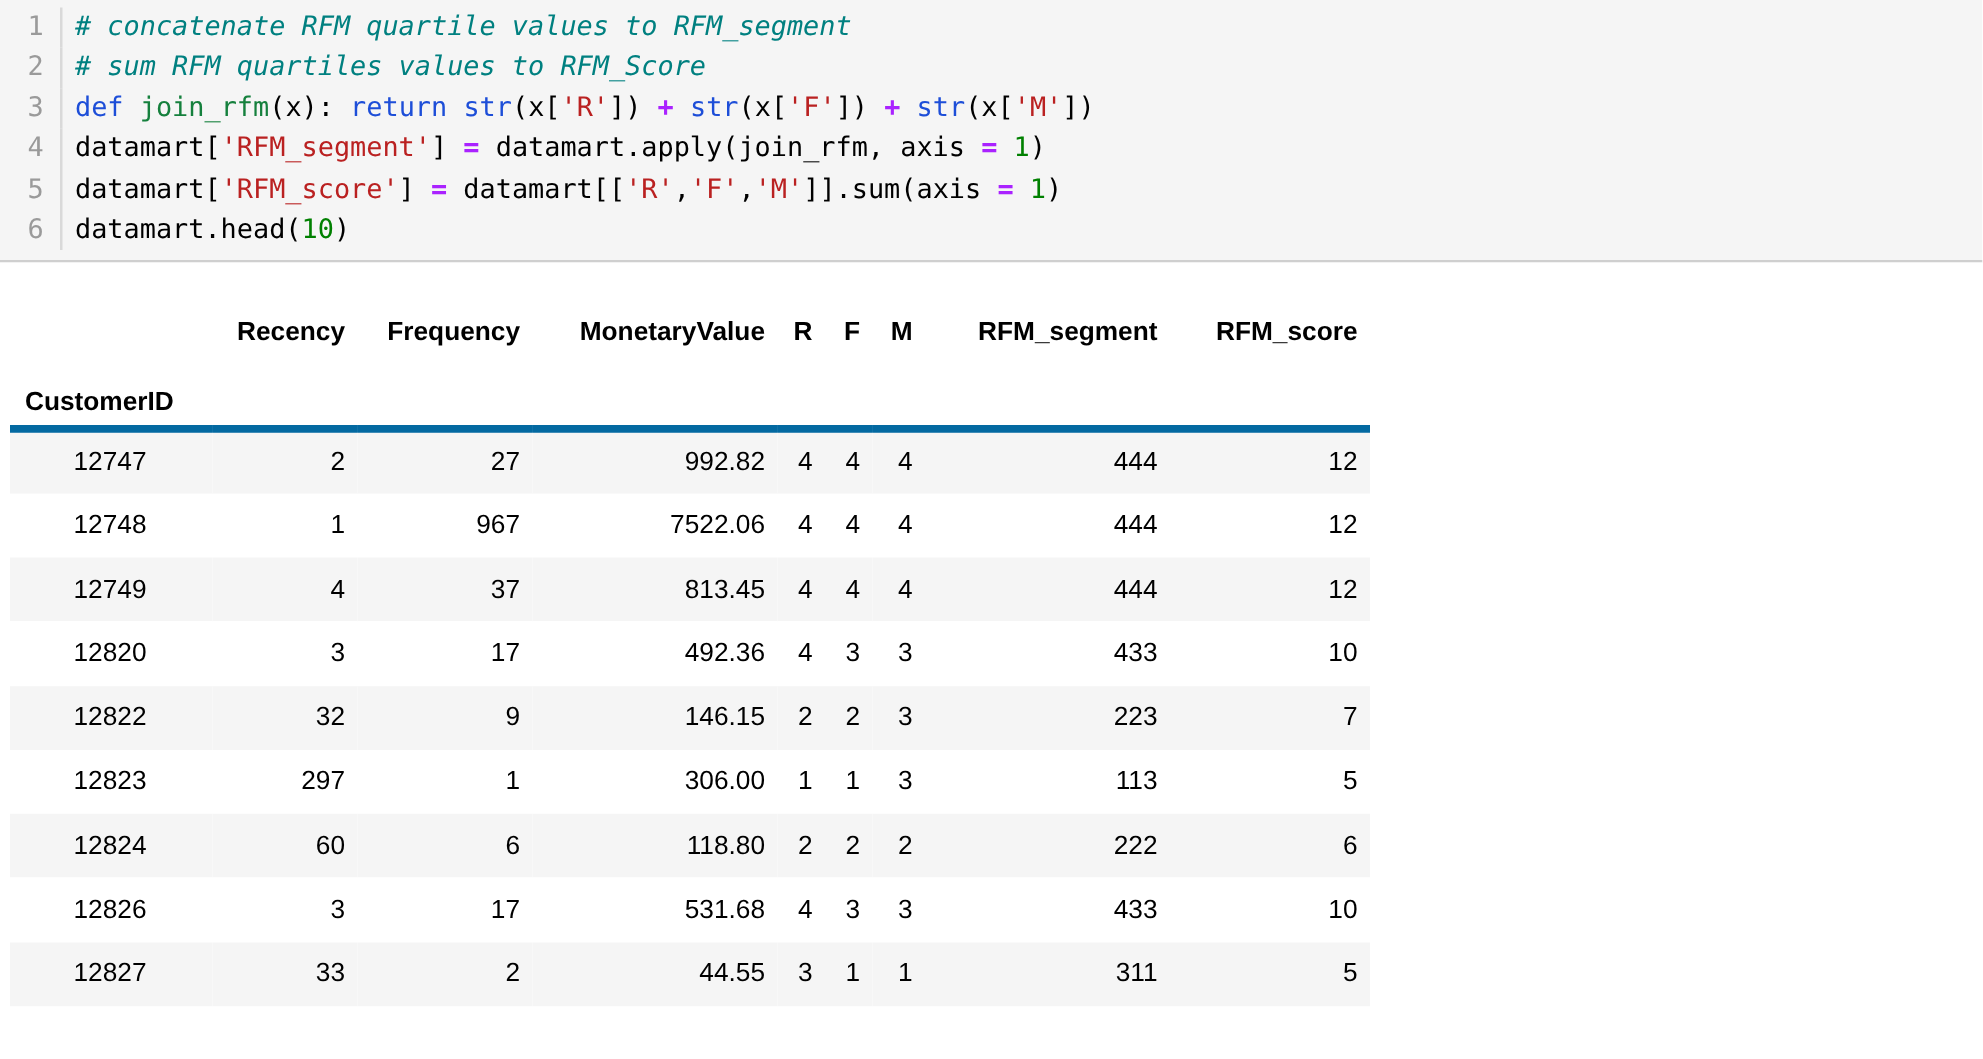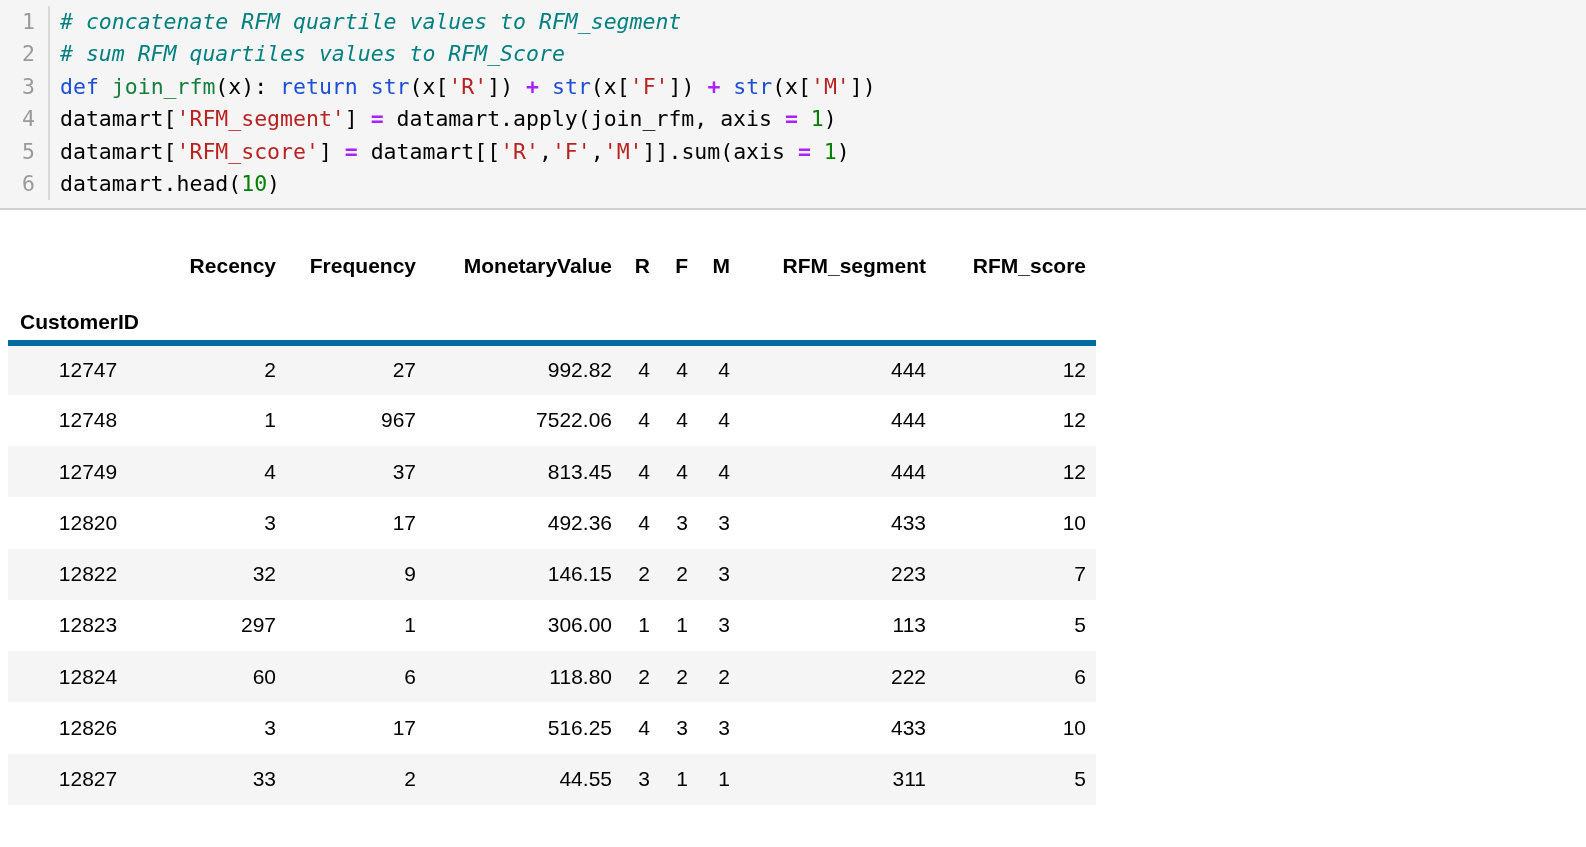--- a/index.html
+++ b/index.html
@@ -242,21 +242,21 @@
           <td>2</td>
           <td>2</td>
           <td>2</td>
           <td>222</td>
           <td>6</td>
         </tr>
         <tr>
           <th>12826</th>
           <td>3</td>
           <td>17</td>
-          <td>516.25</td>
+          <td>531.68</td>
           <td>4</td>
           <td>3</td>
           <td>3</td>
           <td>433</td>
           <td>10</td>
         </tr>
         <tr>
           <th>12827</th>
           <td>33</td>
           <td>2</td>

